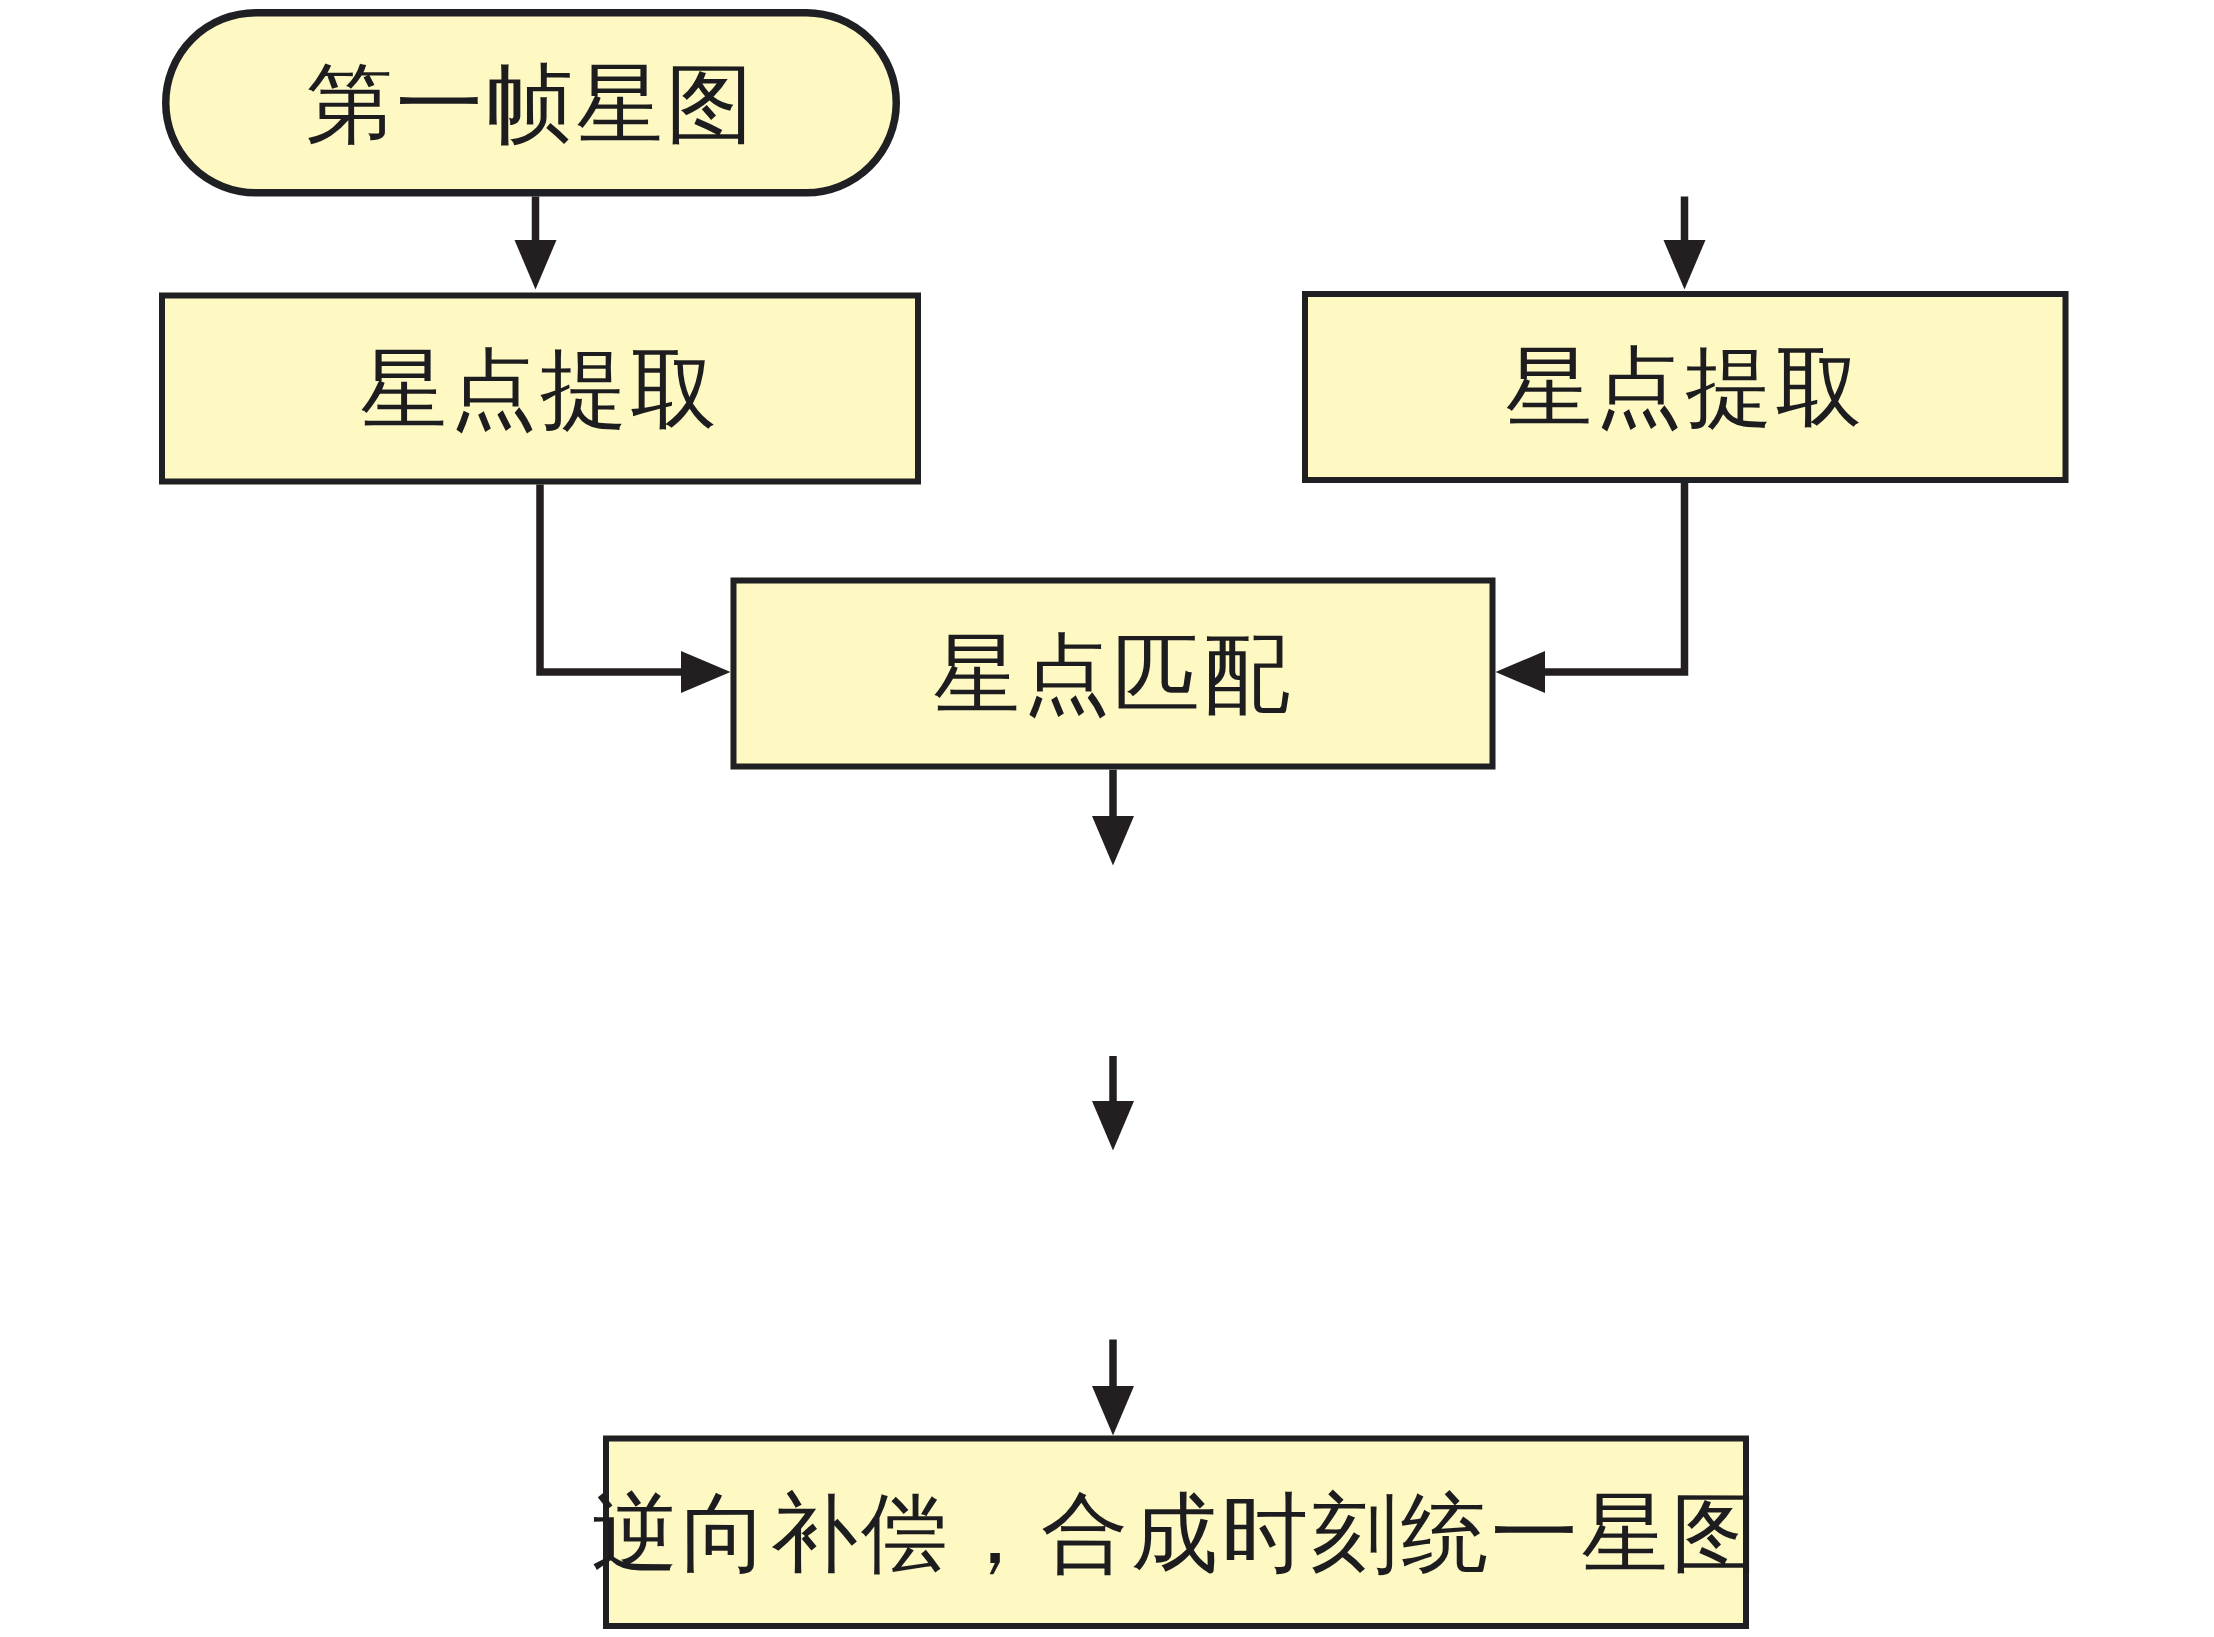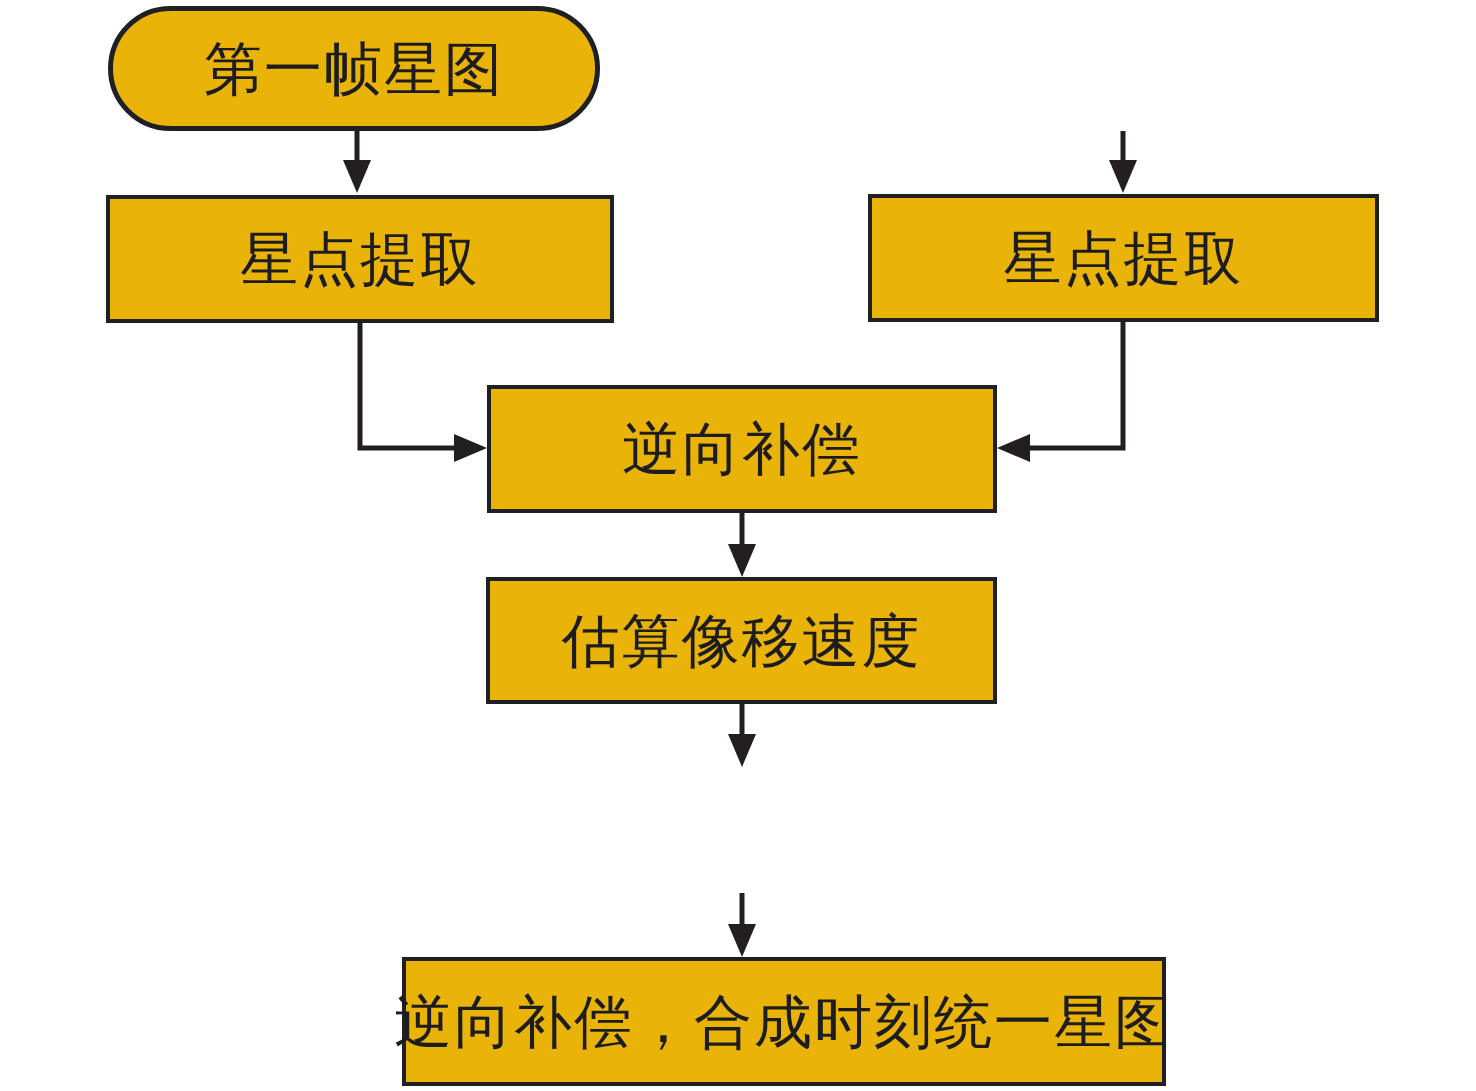--- a/index.html
+++ b/index.html
@@ -18,21 +18,21 @@
   .edges-layer {
     position: absolute;
     left: 0; top: 0;
     width: 1476px;
     height: 1091px;
     pointer-events: none;
   }
   .node {
     position: absolute;
     box-sizing: border-box;
-    background: #eab308;
+    background: #fef9c3;
     border: 4px solid #1f2023;
     display: flex;
     align-items: center;
     justify-content: center;
     color: #1d1d20;
     font-size: 58px;
     line-height: 1;
     letter-spacing: 2px;
     white-space: nowrap;
   }
@@ -110,25 +110,22 @@
 
   <div class="node" id="node-extract1">
     <span>星点提取</span>
   </div>
 
   <div class="node" id="node-extract2">
     <span>星点提取</span>
   </div>
 
   <div class="node" id="node-match">
-    <span>逆向补偿</span>
+    <span>星点匹配</span>
   </div>
 
-  <div class="node" id="node-estimate">
-    <span>估算像移速度</span>
-  </div>
 
 
   <div class="node" id="node-compensate">
     <span>逆向补偿，合成时刻统一星图</span>
   </div>
 
 </div>
 
 </body></html>

